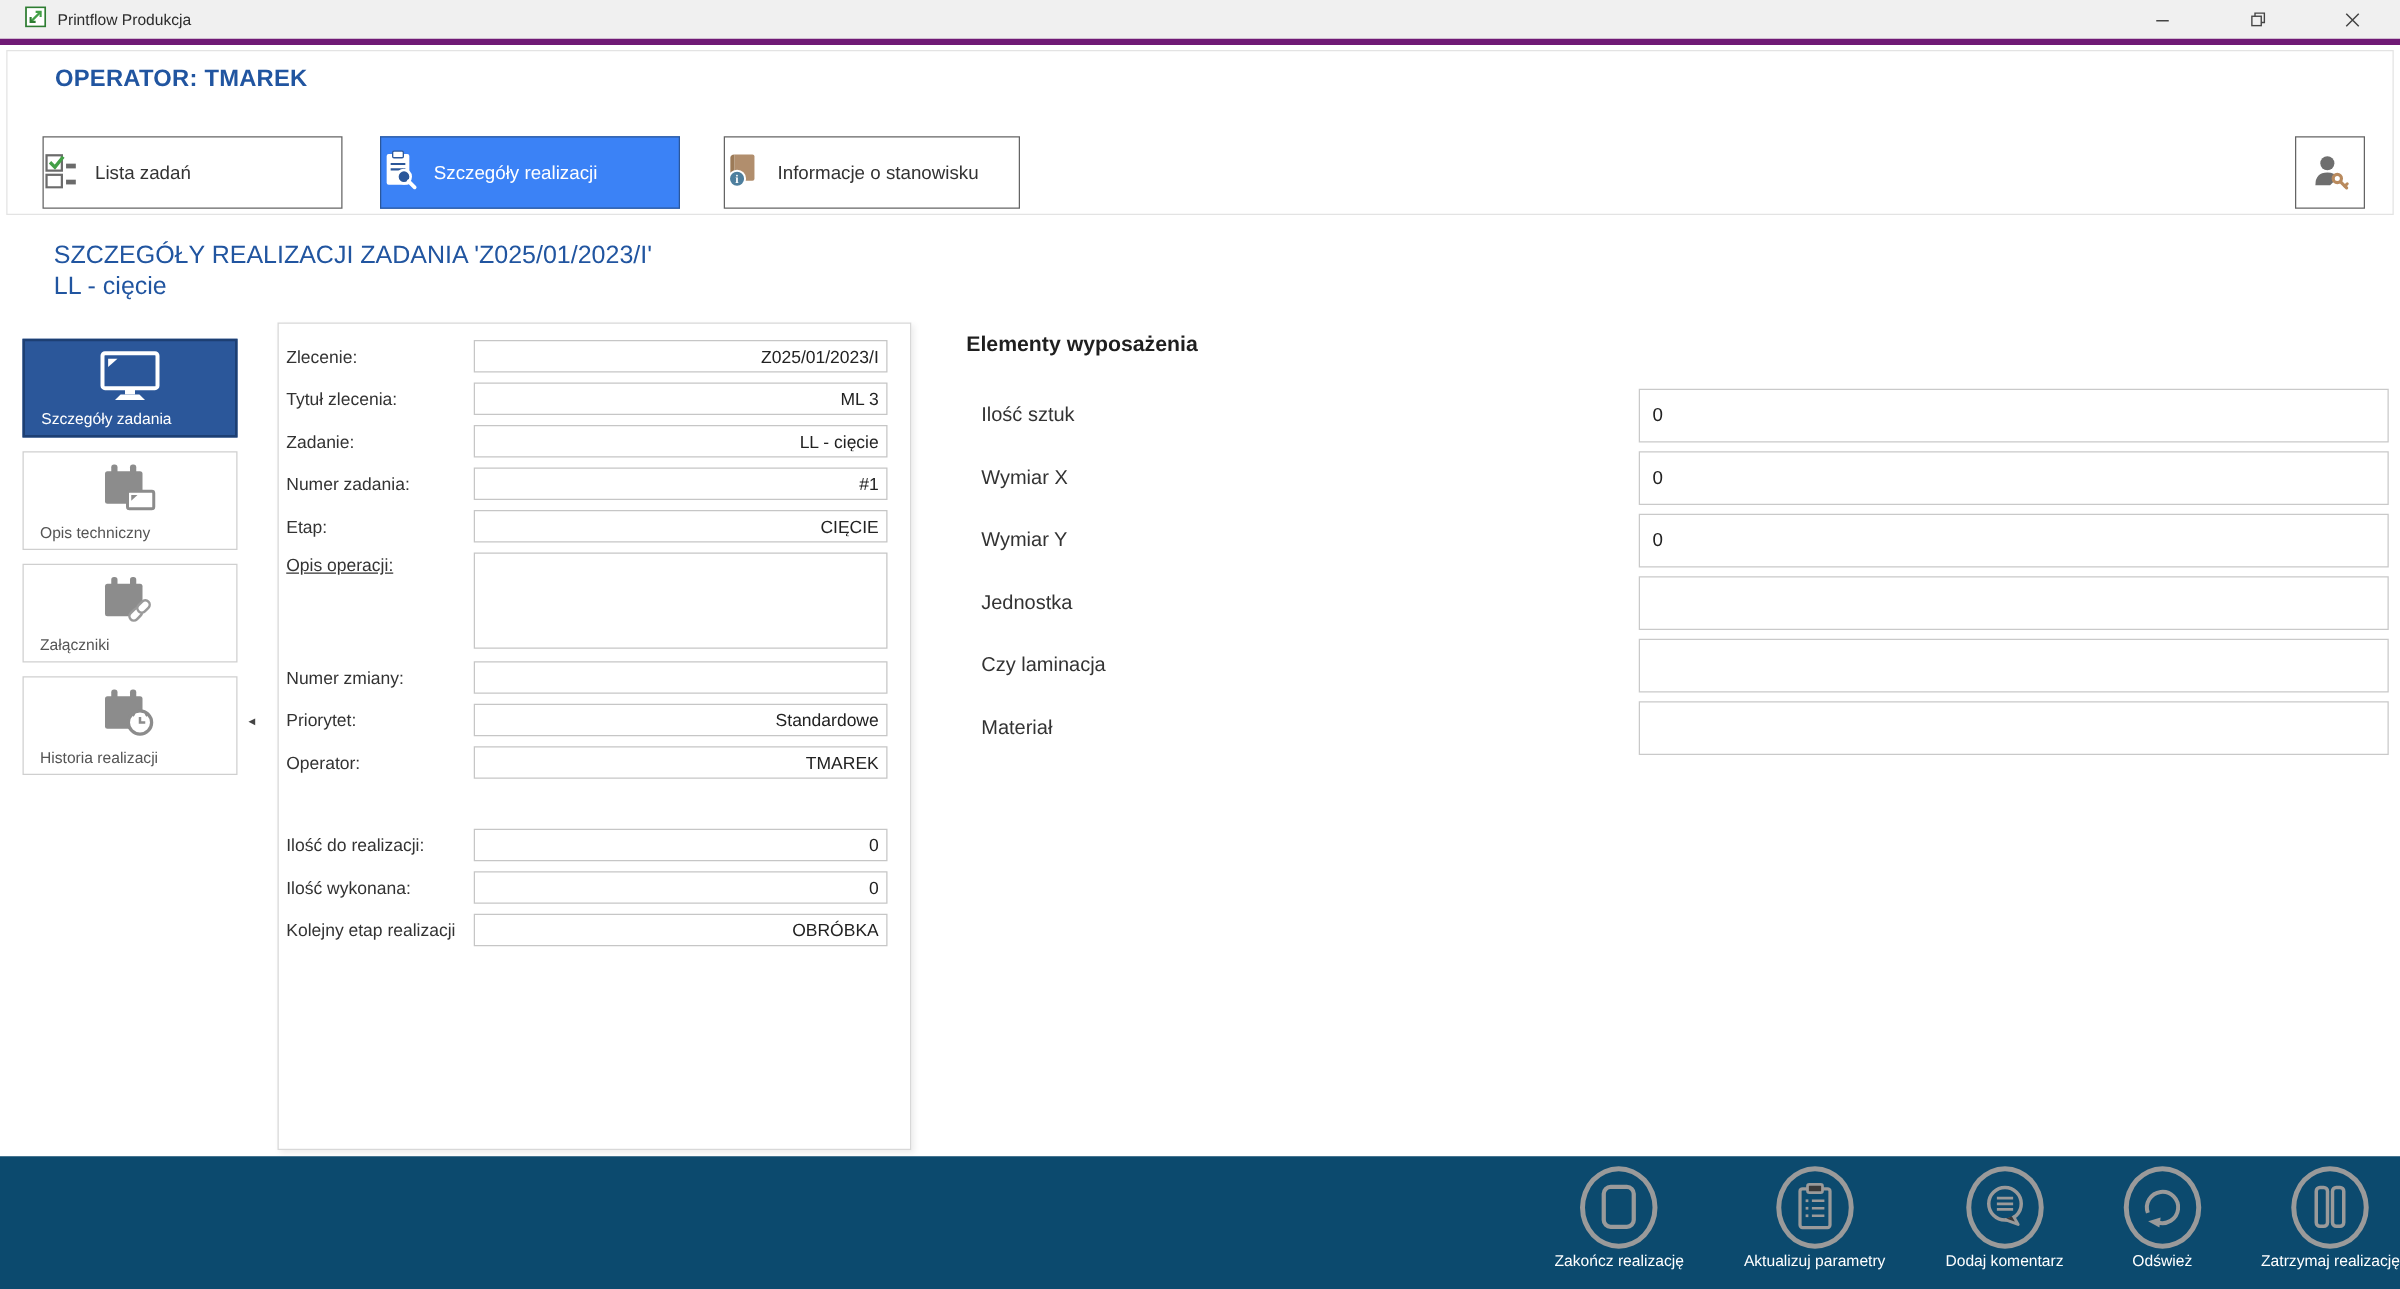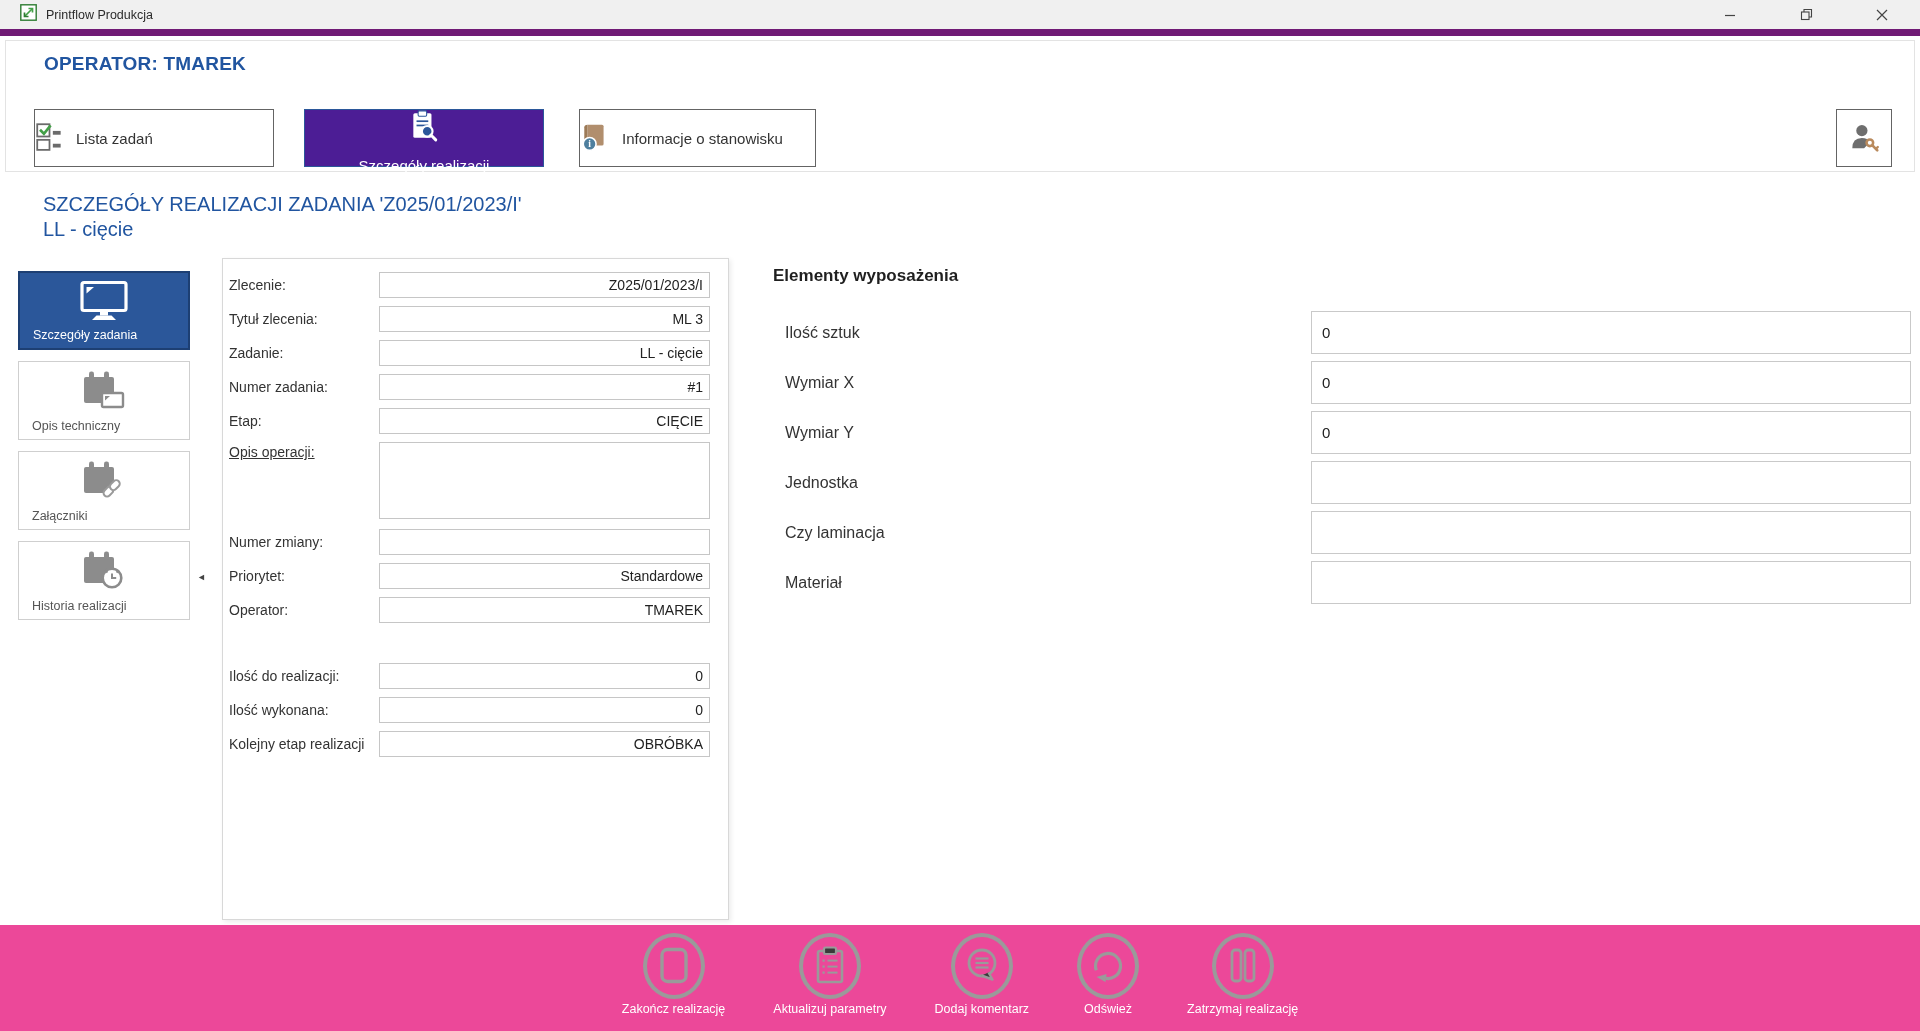--- a/index.html
+++ b/index.html
@@ -2,38 +2,38 @@
 <html><head>
 <meta charset="utf-8">
 <style>
   * { margin:0; padding:0; box-sizing:border-box; }
   html,body { width:1920px; height:1031px; overflow:hidden; background:#fff; }
   .app { position:relative; width:1920px; height:1031px; background:#fff;
          font-family:"Liberation Sans","DejaVu Sans",sans-serif; color:#333; }
 
   
   .titlebar { position:absolute; top:0; left:0; width:100%; height:36px; background:#f0f0f0;
-              border-bottom:7px solid #701a75; display:flex; align-items:center; justify-content:space-between; }
+              border-bottom:5px solid #701a75; display:flex; align-items:center; justify-content:space-between; }
   .titlebar-left { display:flex; align-items:center; gap:9px; padding-left:20px; }
   .titlebar-title { font-size:12.5px; color:#2b2b2b; }
   .titlebar-controls { display:flex; height:100%; }
   .win-btn { width:76px; height:100%; display:flex; align-items:center; justify-content:center; cursor:pointer; }
 
   
   .header-card { position:absolute; left:5px; top:40px; width:1910px; height:132px; background:#fff;
                  border:1px solid #e3e3e3; }
   .operator-title { position:absolute; left:38px; top:12px; font-size:19px; font-weight:bold;
                     color:#2155a0; letter-spacing:0.2px; }
   .tab-btn { position:absolute; top:68px; height:58px; background:#fff; border:1px solid #646464;
              display:flex; align-items:center; gap:12px; font-size:15px; color:#333;
              font-family:inherit; cursor:pointer; }
   .tab-btn.t1 { left:28px;  width:240px; }
   .tab-btn.t2 { left:298px; width:240px; }
   .tab-btn.t3 { left:573px; width:237px; }
-  .tab-btn.active { background:#4c1d95; border-color:#2b579a; color:#fff;flex-direction:column; }
+  .tab-btn.active { background:#3b82f6; border-color:#2b579a; color:#fff; }
   .user-btn { position:absolute; right:22px; top:68px; width:56px; height:58px; background:#fff;
               border:1px solid #646464; display:flex; align-items:center; justify-content:center; cursor:pointer; }
 
   
   .page-titles { position:absolute; left:43px; top:192px; line-height:25px; font-size:20px; color:#2155a0; }
 
   
   .side-tiles { position:absolute; left:18px; top:271px; width:172px; display:flex; flex-direction:column; gap:11px; }
   .tile { position:relative; height:79px; background:#fff; border:1px solid #cfcfcf; cursor:pointer; }
   .tile.active { background:#2b579a; border:2px solid #1d3f73; }
@@ -56,22 +56,22 @@
 
   
   .equip { position:absolute; left:773px; top:266px; width:1138px; }
   .equip-title { font-size:17px; font-weight:bold; color:#1f1f1f; margin-bottom:25px; }
   .e-row { display:flex; align-items:center; height:43px; margin-bottom:7px; }
   .e-label { flex:1; padding-left:12px; font-size:16px; color:#333; }
   .e-input { width:600px; height:43px; border:1px solid #c9c9c9; background:#fff; font-size:15px;
              padding:0 10px; color:#222; font-family:inherit; }
 
   
-  .bottombar { position:absolute; left:0; top:925px; width:1920px; height:106px; background:#ec4899;
-               display:flex; justify-content:center; gap:48px; padding-top:8px; }
+  .bottombar { position:absolute; left:0; top:925px; width:1920px; height:106px; background:#0c4a6e;
+               display:flex; justify-content:flex-end; gap:48px; padding-top:8px; }
   .action { display:flex; flex-direction:column; align-items:center; cursor:pointer; }
   .action-circle { width:62px; height:66px; border:4px solid #9a9a9a; border-radius:50%;
                    display:flex; align-items:center; justify-content:center; }
   .action-label { margin-top:3px; font-size:12.5px; color:#fff; white-space:nowrap; }
 </style>
 </head>
 <body>
 
 <div class="app">
 

